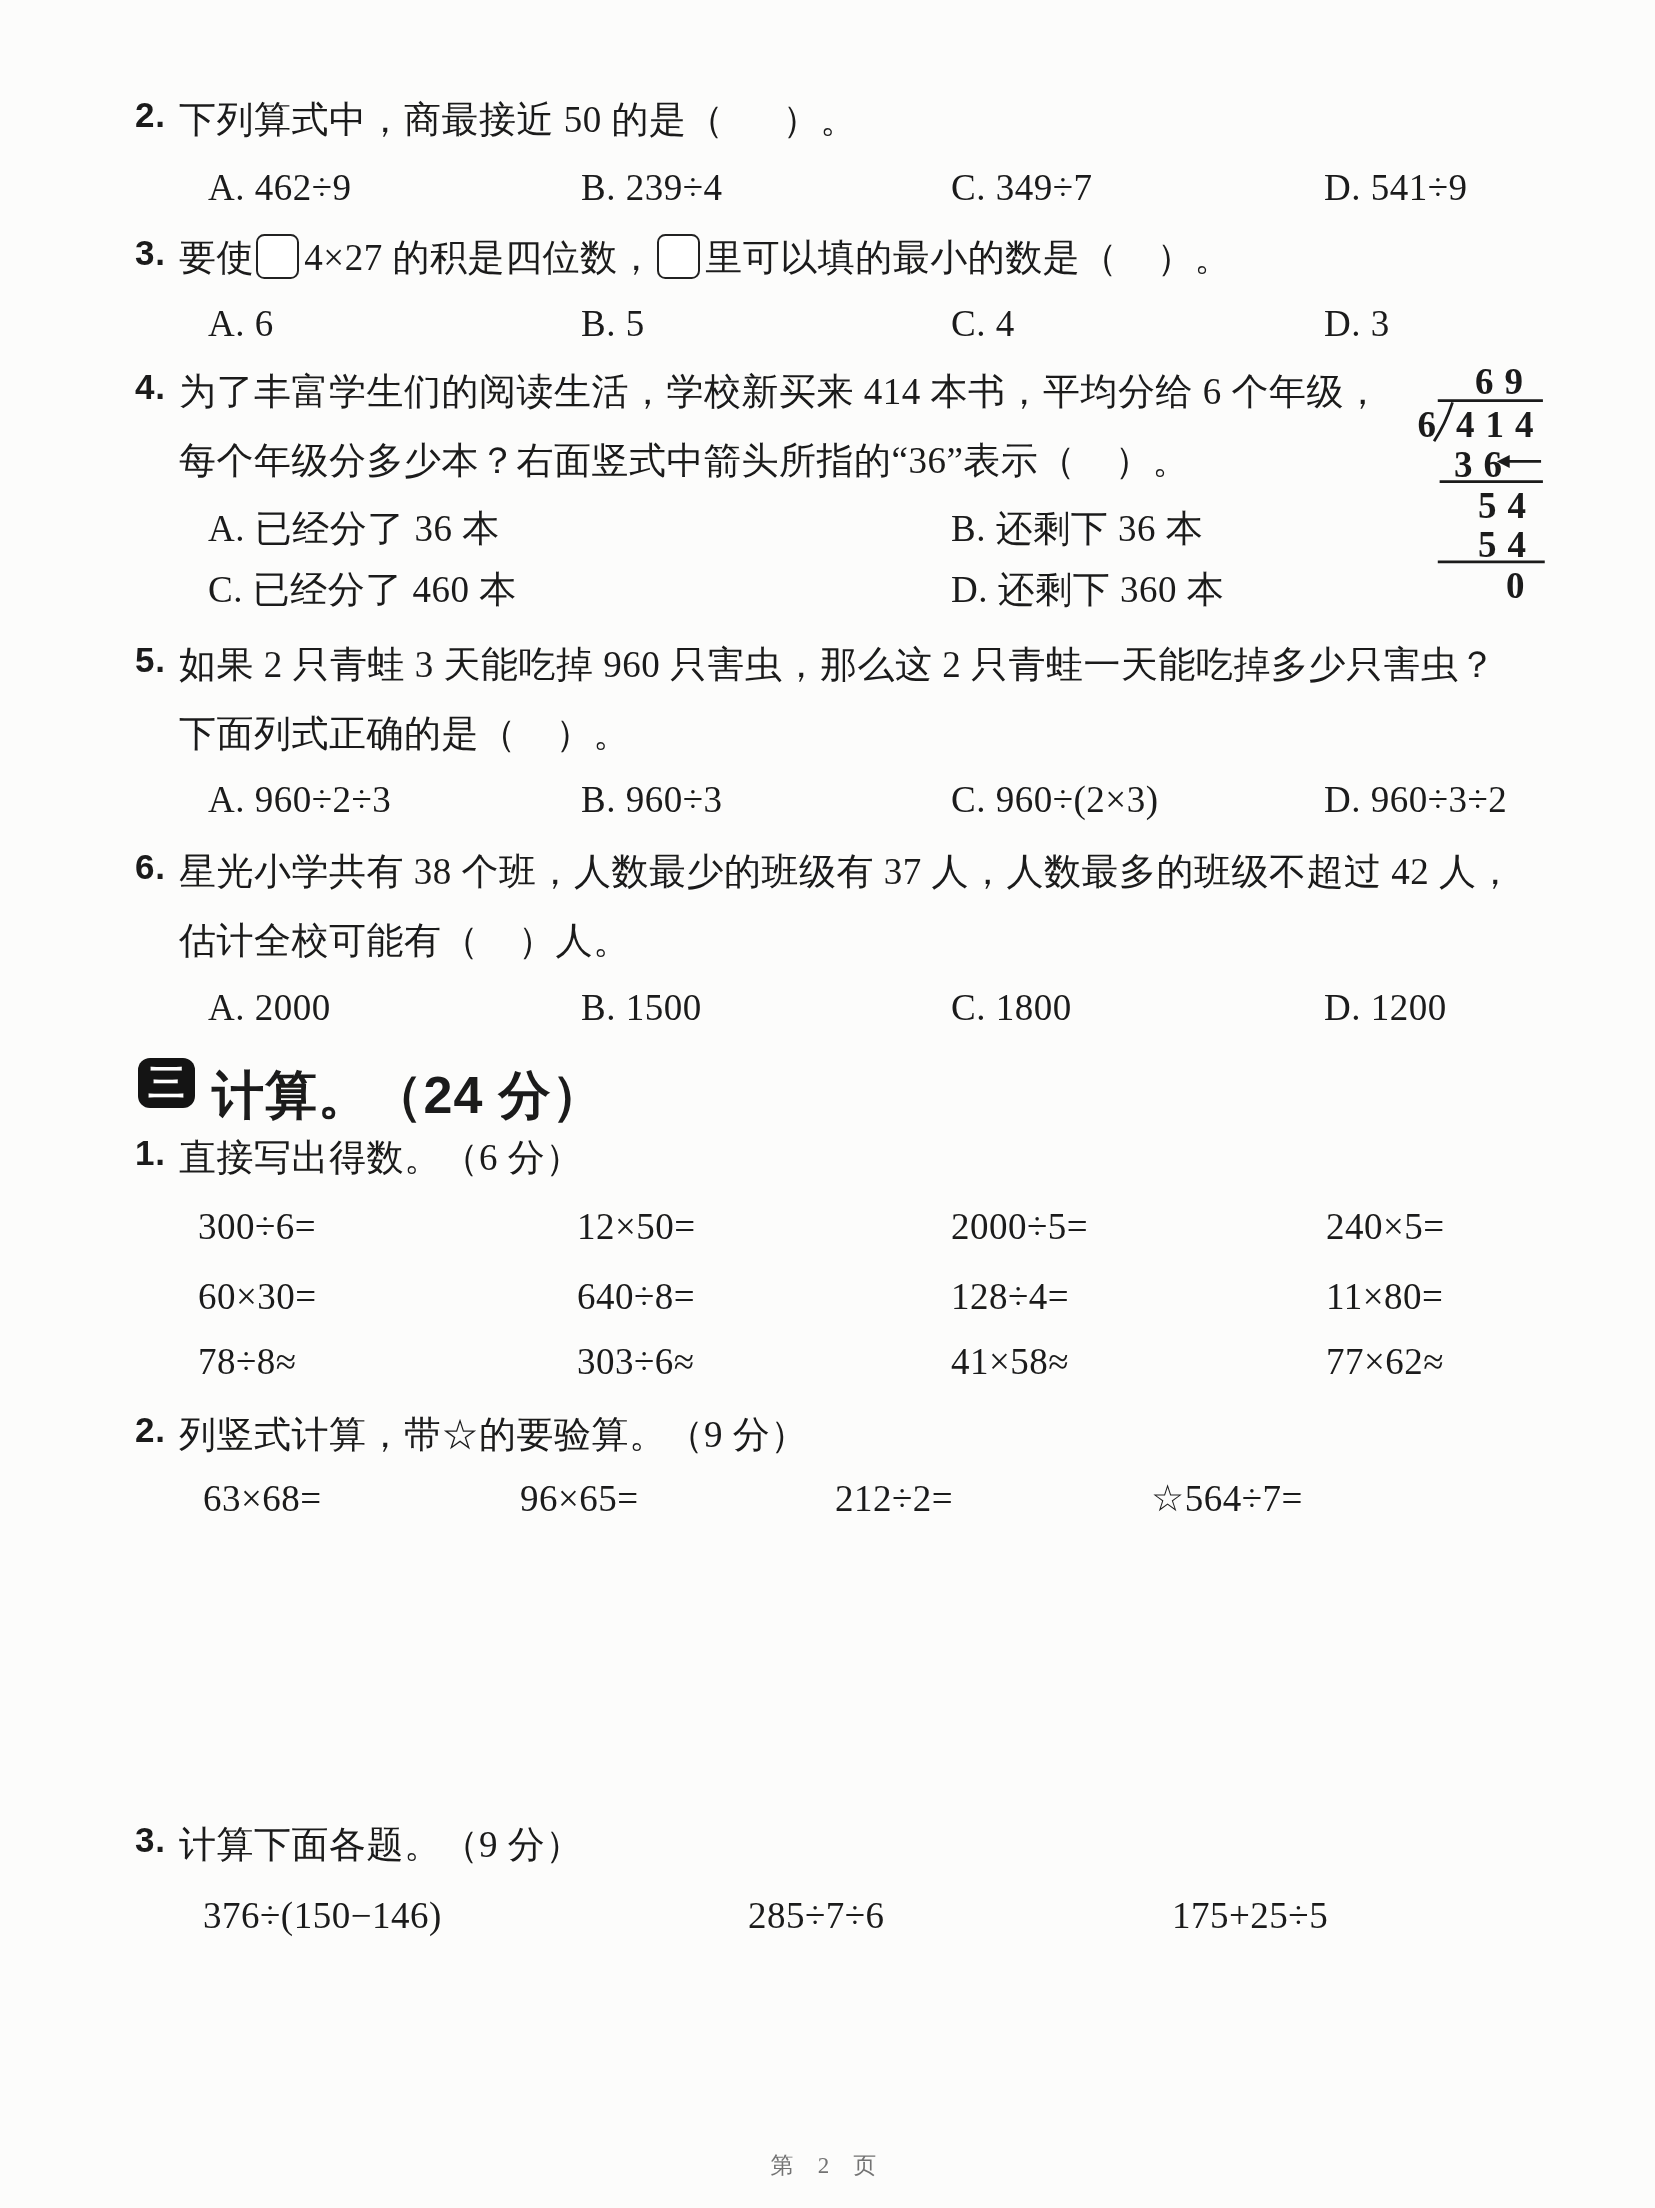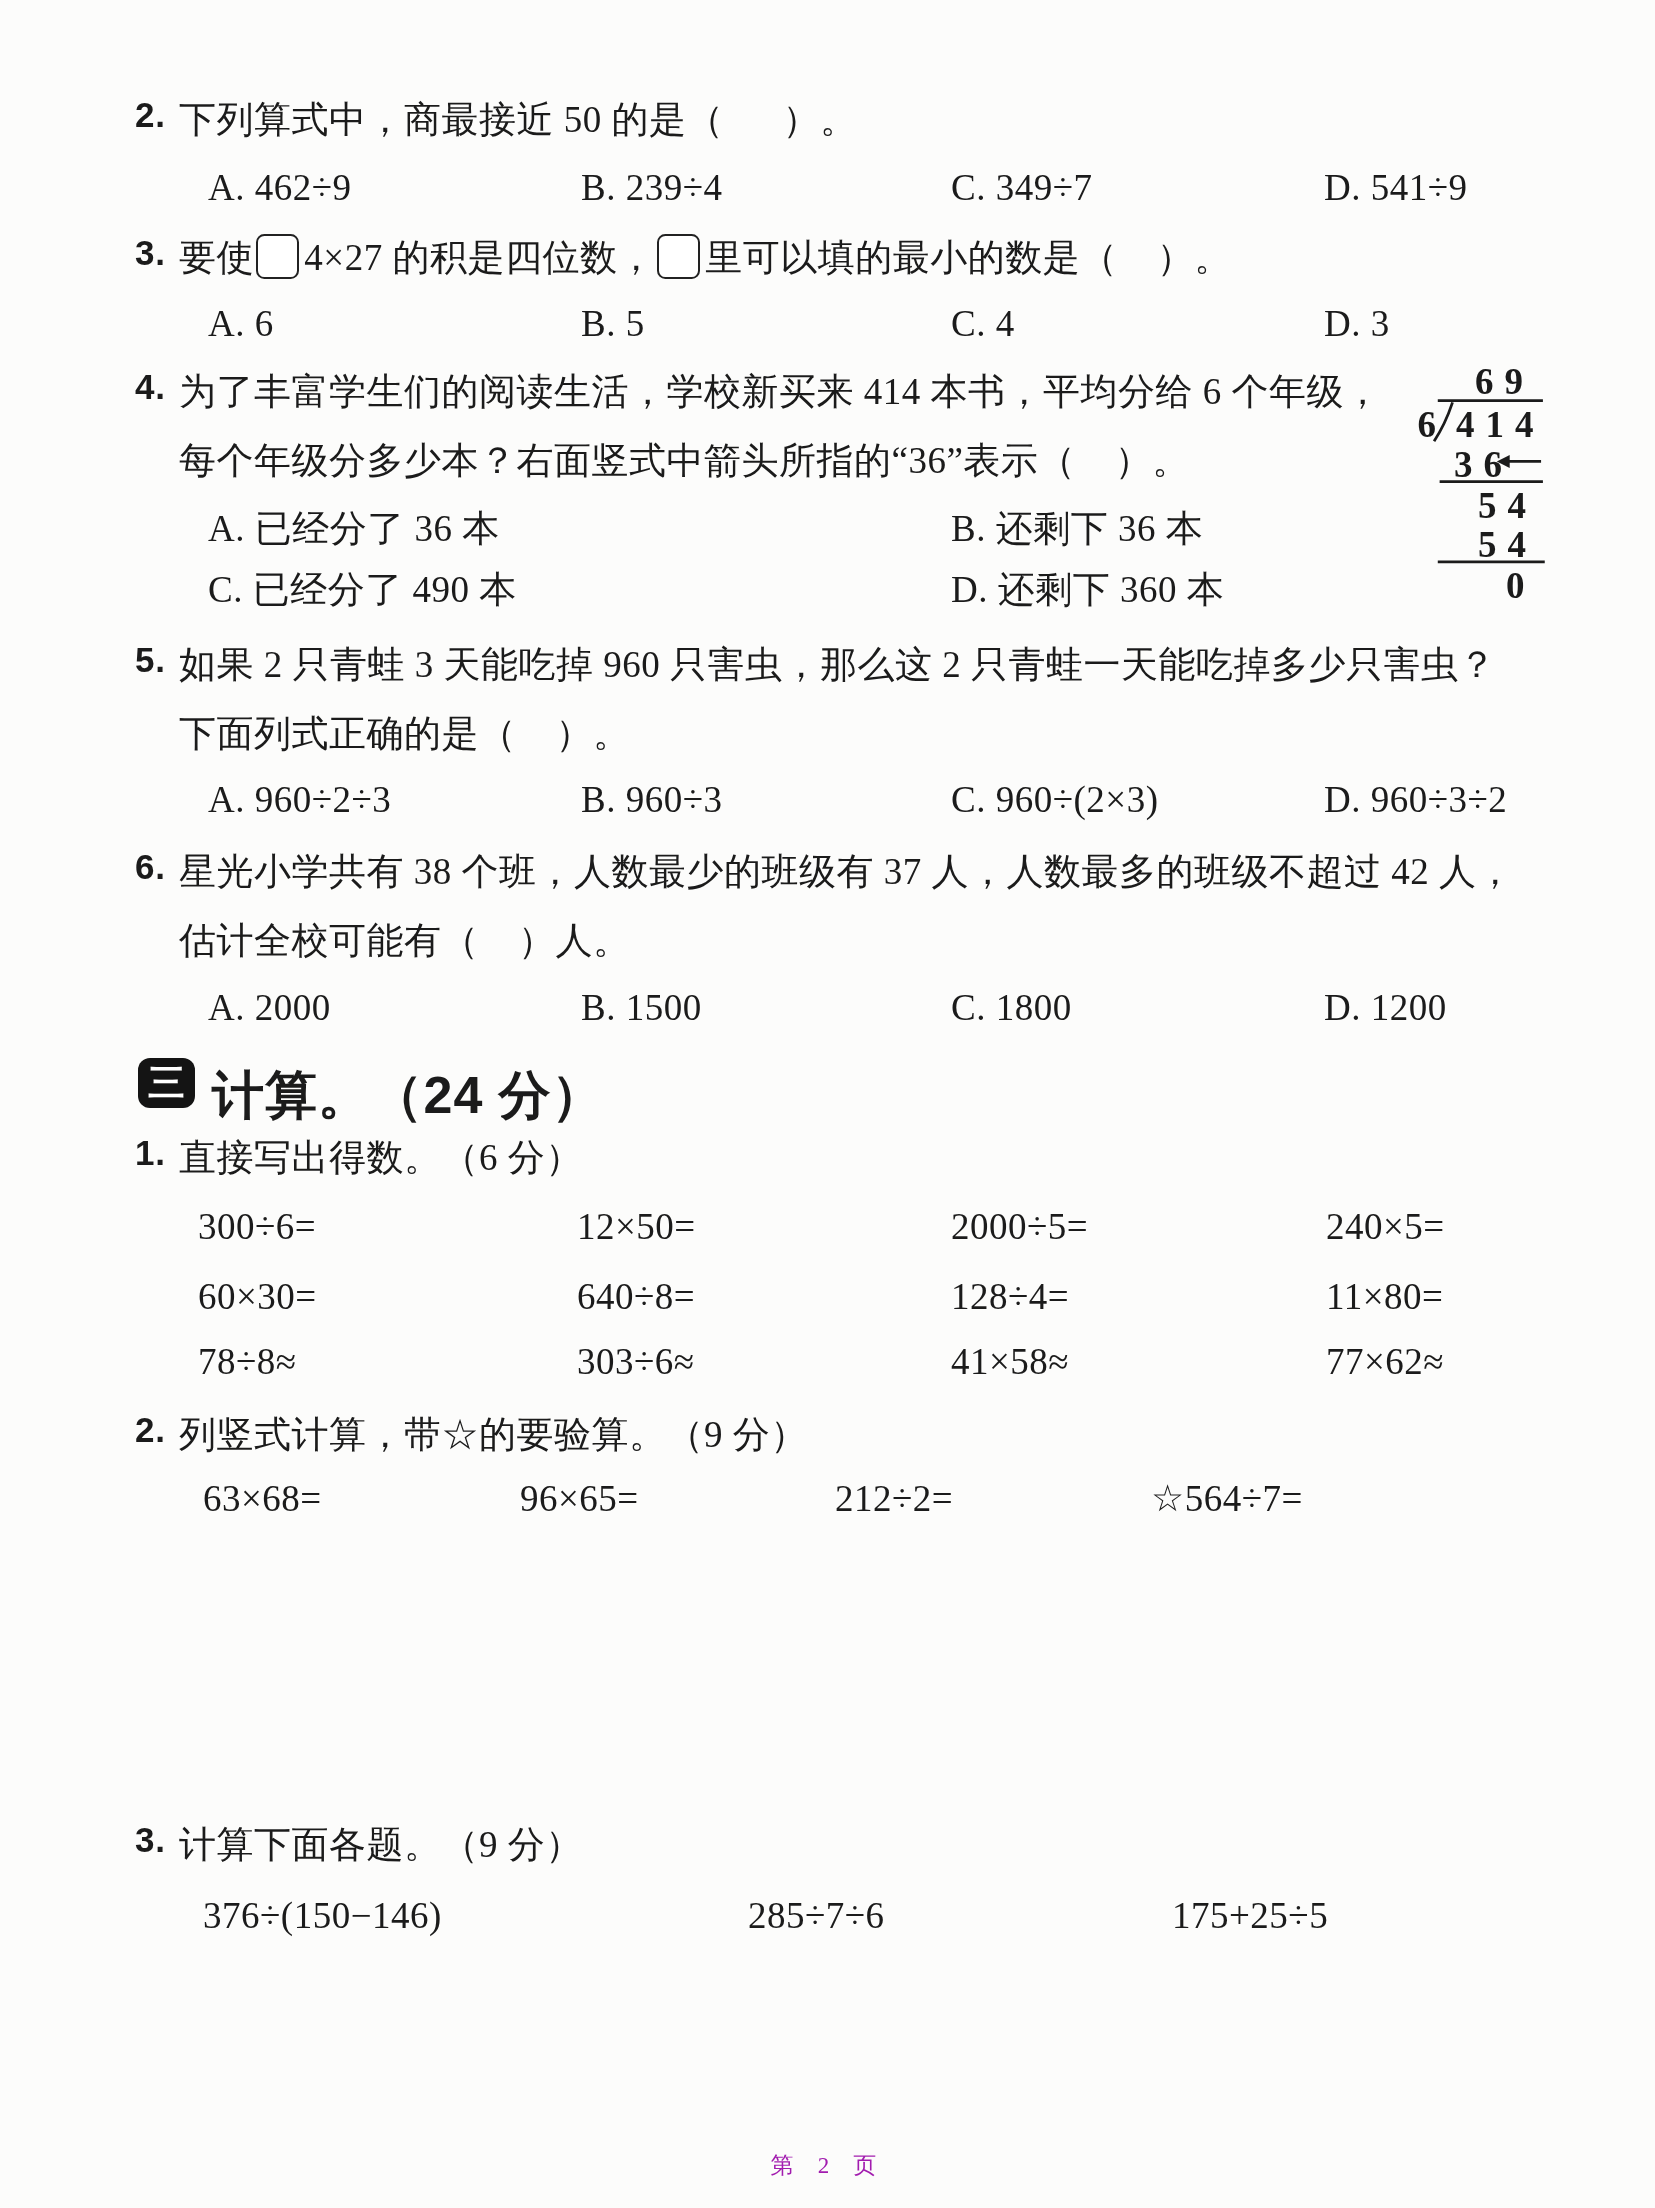--- a/index.html
+++ b/index.html
@@ -40,21 +40,21 @@
   .dv{position:absolute;white-space:nowrap;letter-spacing:11px;font-weight:bold;}
   .dv-quot{left:65px;top:0;}
   .dv-divisor{left:7.4px;top:43px;letter-spacing:0;}
   .dv-dividend{left:46px;top:43px;}
   .dv-s1{left:44px;top:83px;}
   .dv-s2{left:68px;top:124px;}
   .dv-s3{left:68px;top:163px;}
   .dv-rem{left:96px;top:204px;letter-spacing:0;}
   .footer{
     position:absolute;left:0;top:2150px;width:100%;text-align:center;
-    font-size:23px;letter-spacing:9.2px;color:#a21caf;
+    font-size:23px;letter-spacing:9.2px;color:#737373;
   }
 </style>
 </head>
 <body>
 
 <div class="sheet">
 
   <div class="row" style="top:95px">
     <span class="qnum">2.</span>
     <span class="stem">下列算式中，商最接近 50 的是（&nbsp;&nbsp;&nbsp;&nbsp;&nbsp;&nbsp;）。</span>
@@ -82,21 +82,21 @@
     <span class="stem">为了丰富学生们的阅读生活，学校新买来 414 本书，平均分给 6 个年级，</span>
   </div>
   <div class="row" style="top:436px">
     <span class="stem">每个年级分多少本？右面竖式中箭头所指的“36”表示（&nbsp;&nbsp;&nbsp;&nbsp;）。</span>
   </div>
   <div class="row" style="top:504px">
     <span class="opt" style="left:208px">A. 已经分了 36 本</span>
     <span class="opt" style="left:951px">B. 还剩下 36 本</span>
   </div>
   <div class="row" style="top:565px">
-    <span class="opt" style="left:208px">C. 已经分了 490 本</span>
+    <span class="opt" style="left:208px">C. 已经分了 460 本</span>
     <span class="opt" style="left:951px">D. 还剩下 360 本</span>
   </div>
 
   <div class="division">
     <svg width="157" height="249" viewBox="0 0 170 270">
       <line x1="30" y1="44" x2="144" y2="44" stroke="#1b1b1b" stroke-width="3"></line>
       <path d="M 46 46 Q 38 70 26 88" fill="none" stroke="#1b1b1b" stroke-width="3"></path>
       <line x1="104" y1="110" x2="142" y2="110" stroke="#1b1b1b" stroke-width="3"></line>
       <polygon points="94,110 108,103 108,117" fill="#1b1b1b"></polygon>
       <line x1="32" y1="132" x2="144" y2="132" stroke="#1b1b1b" stroke-width="3"></line>

